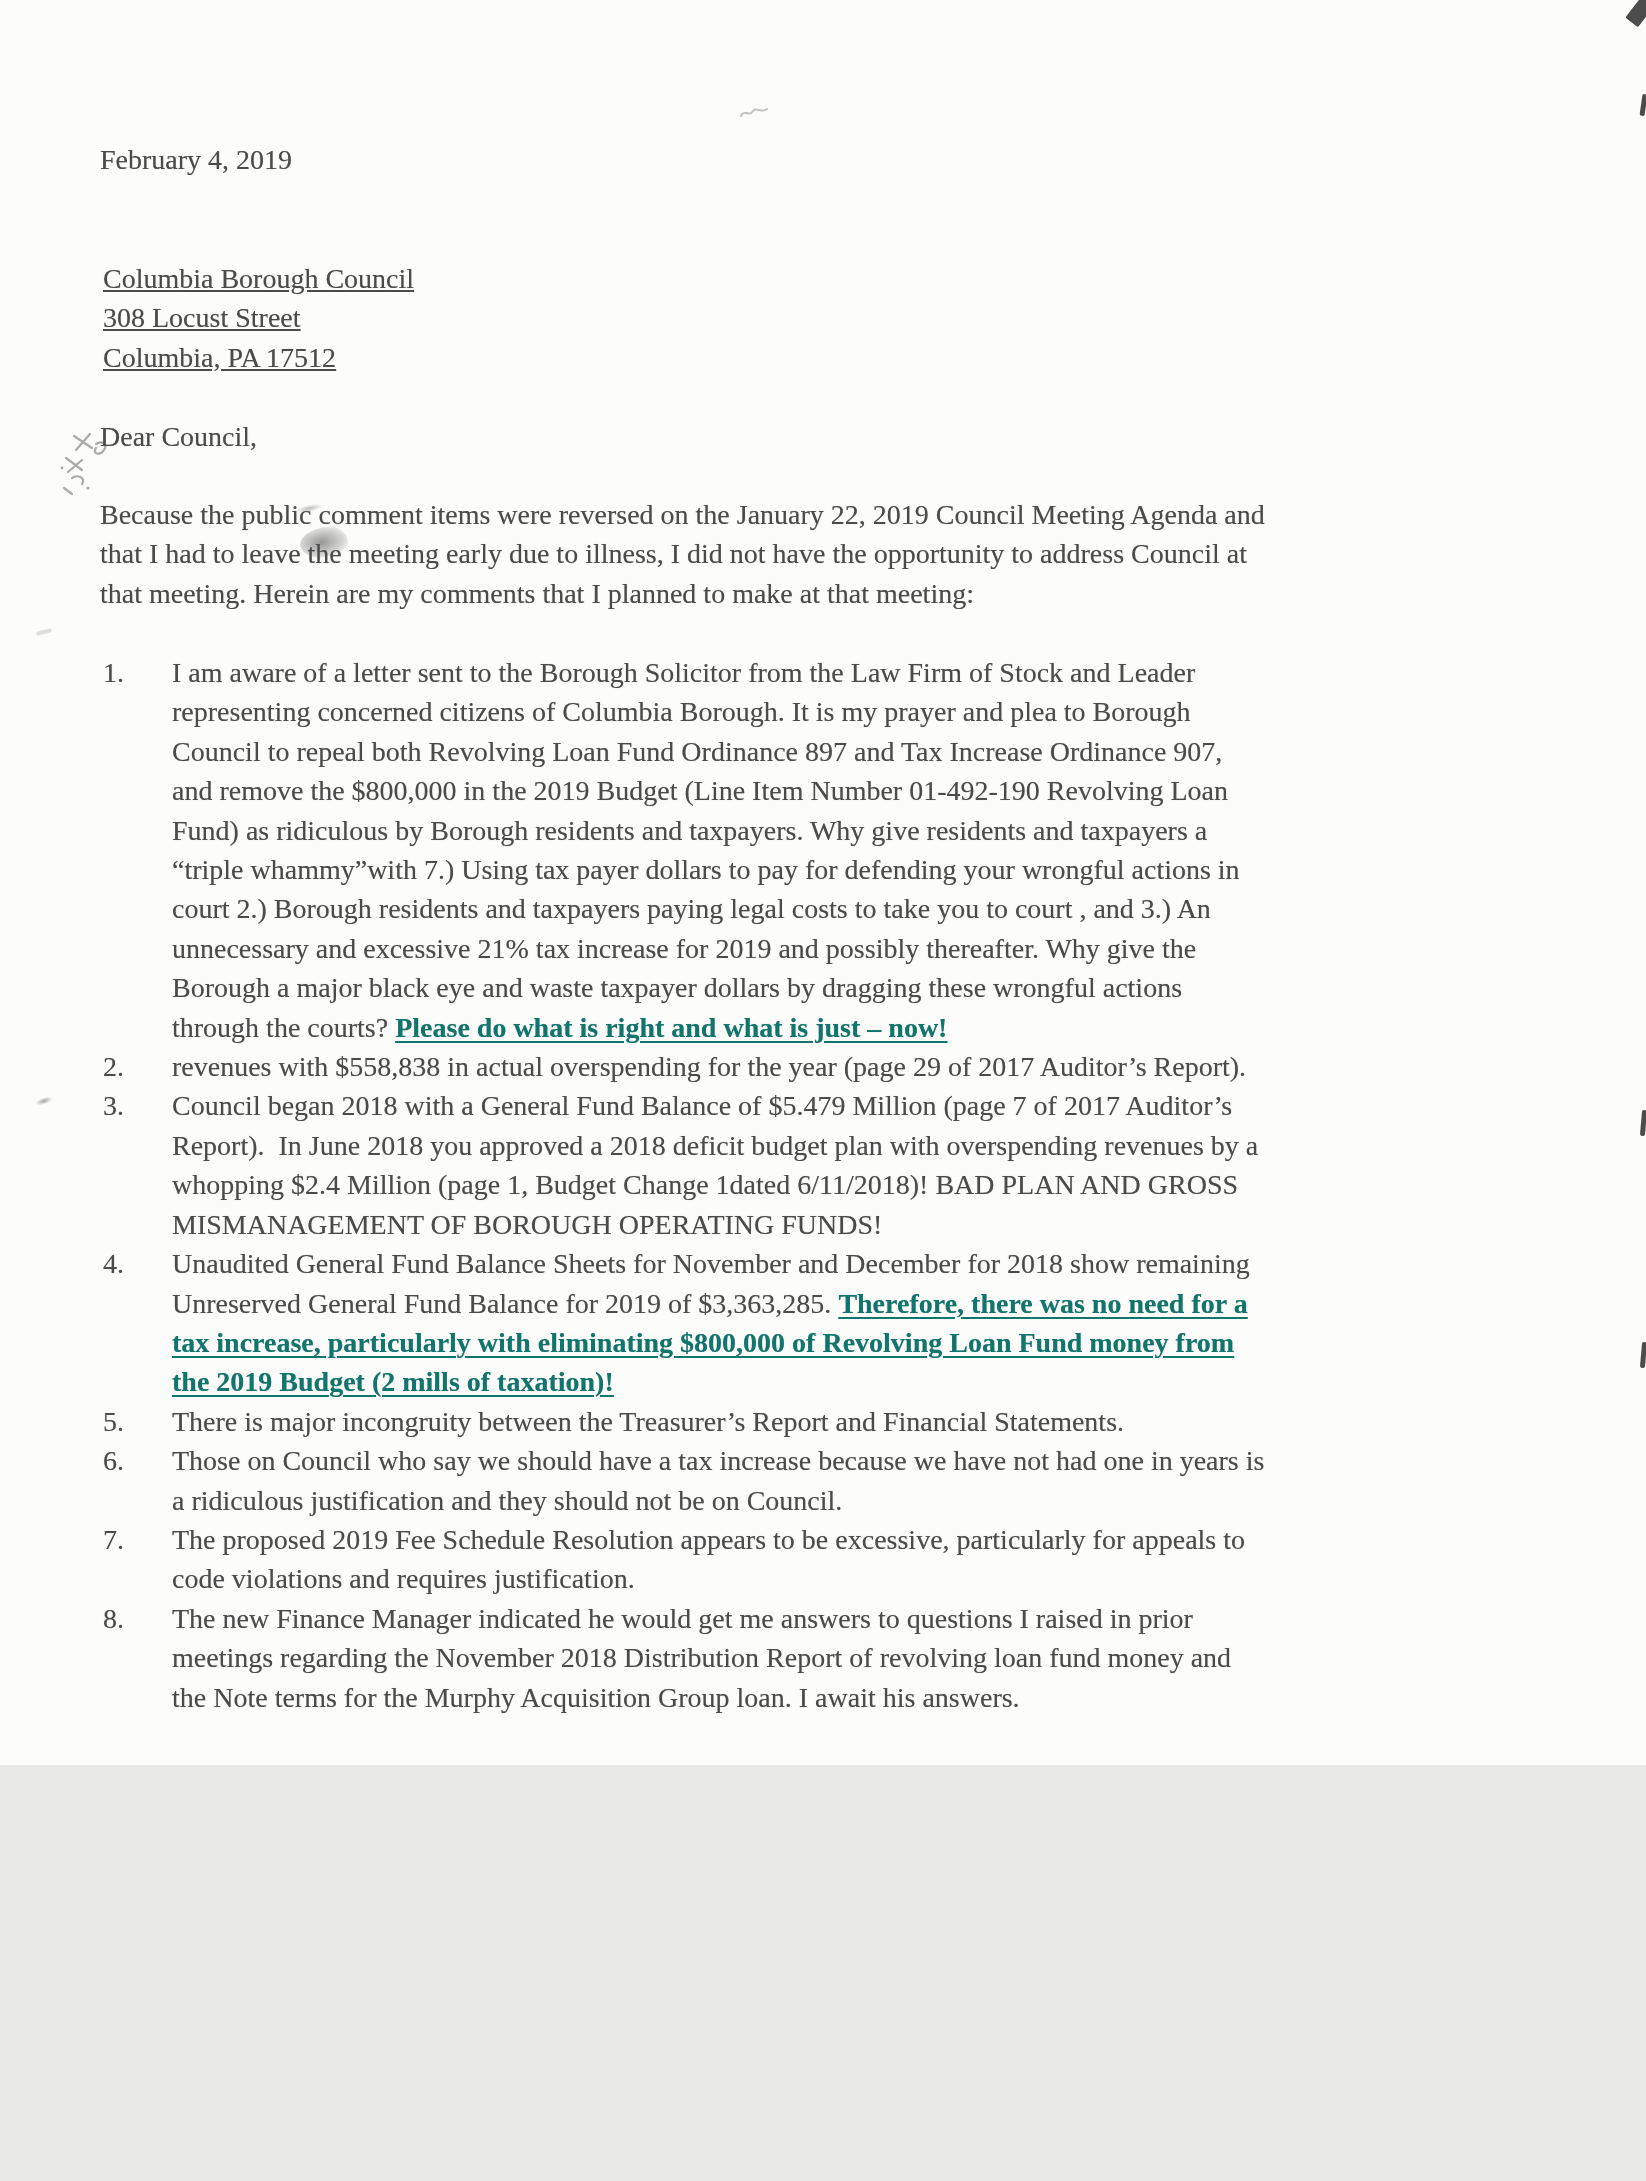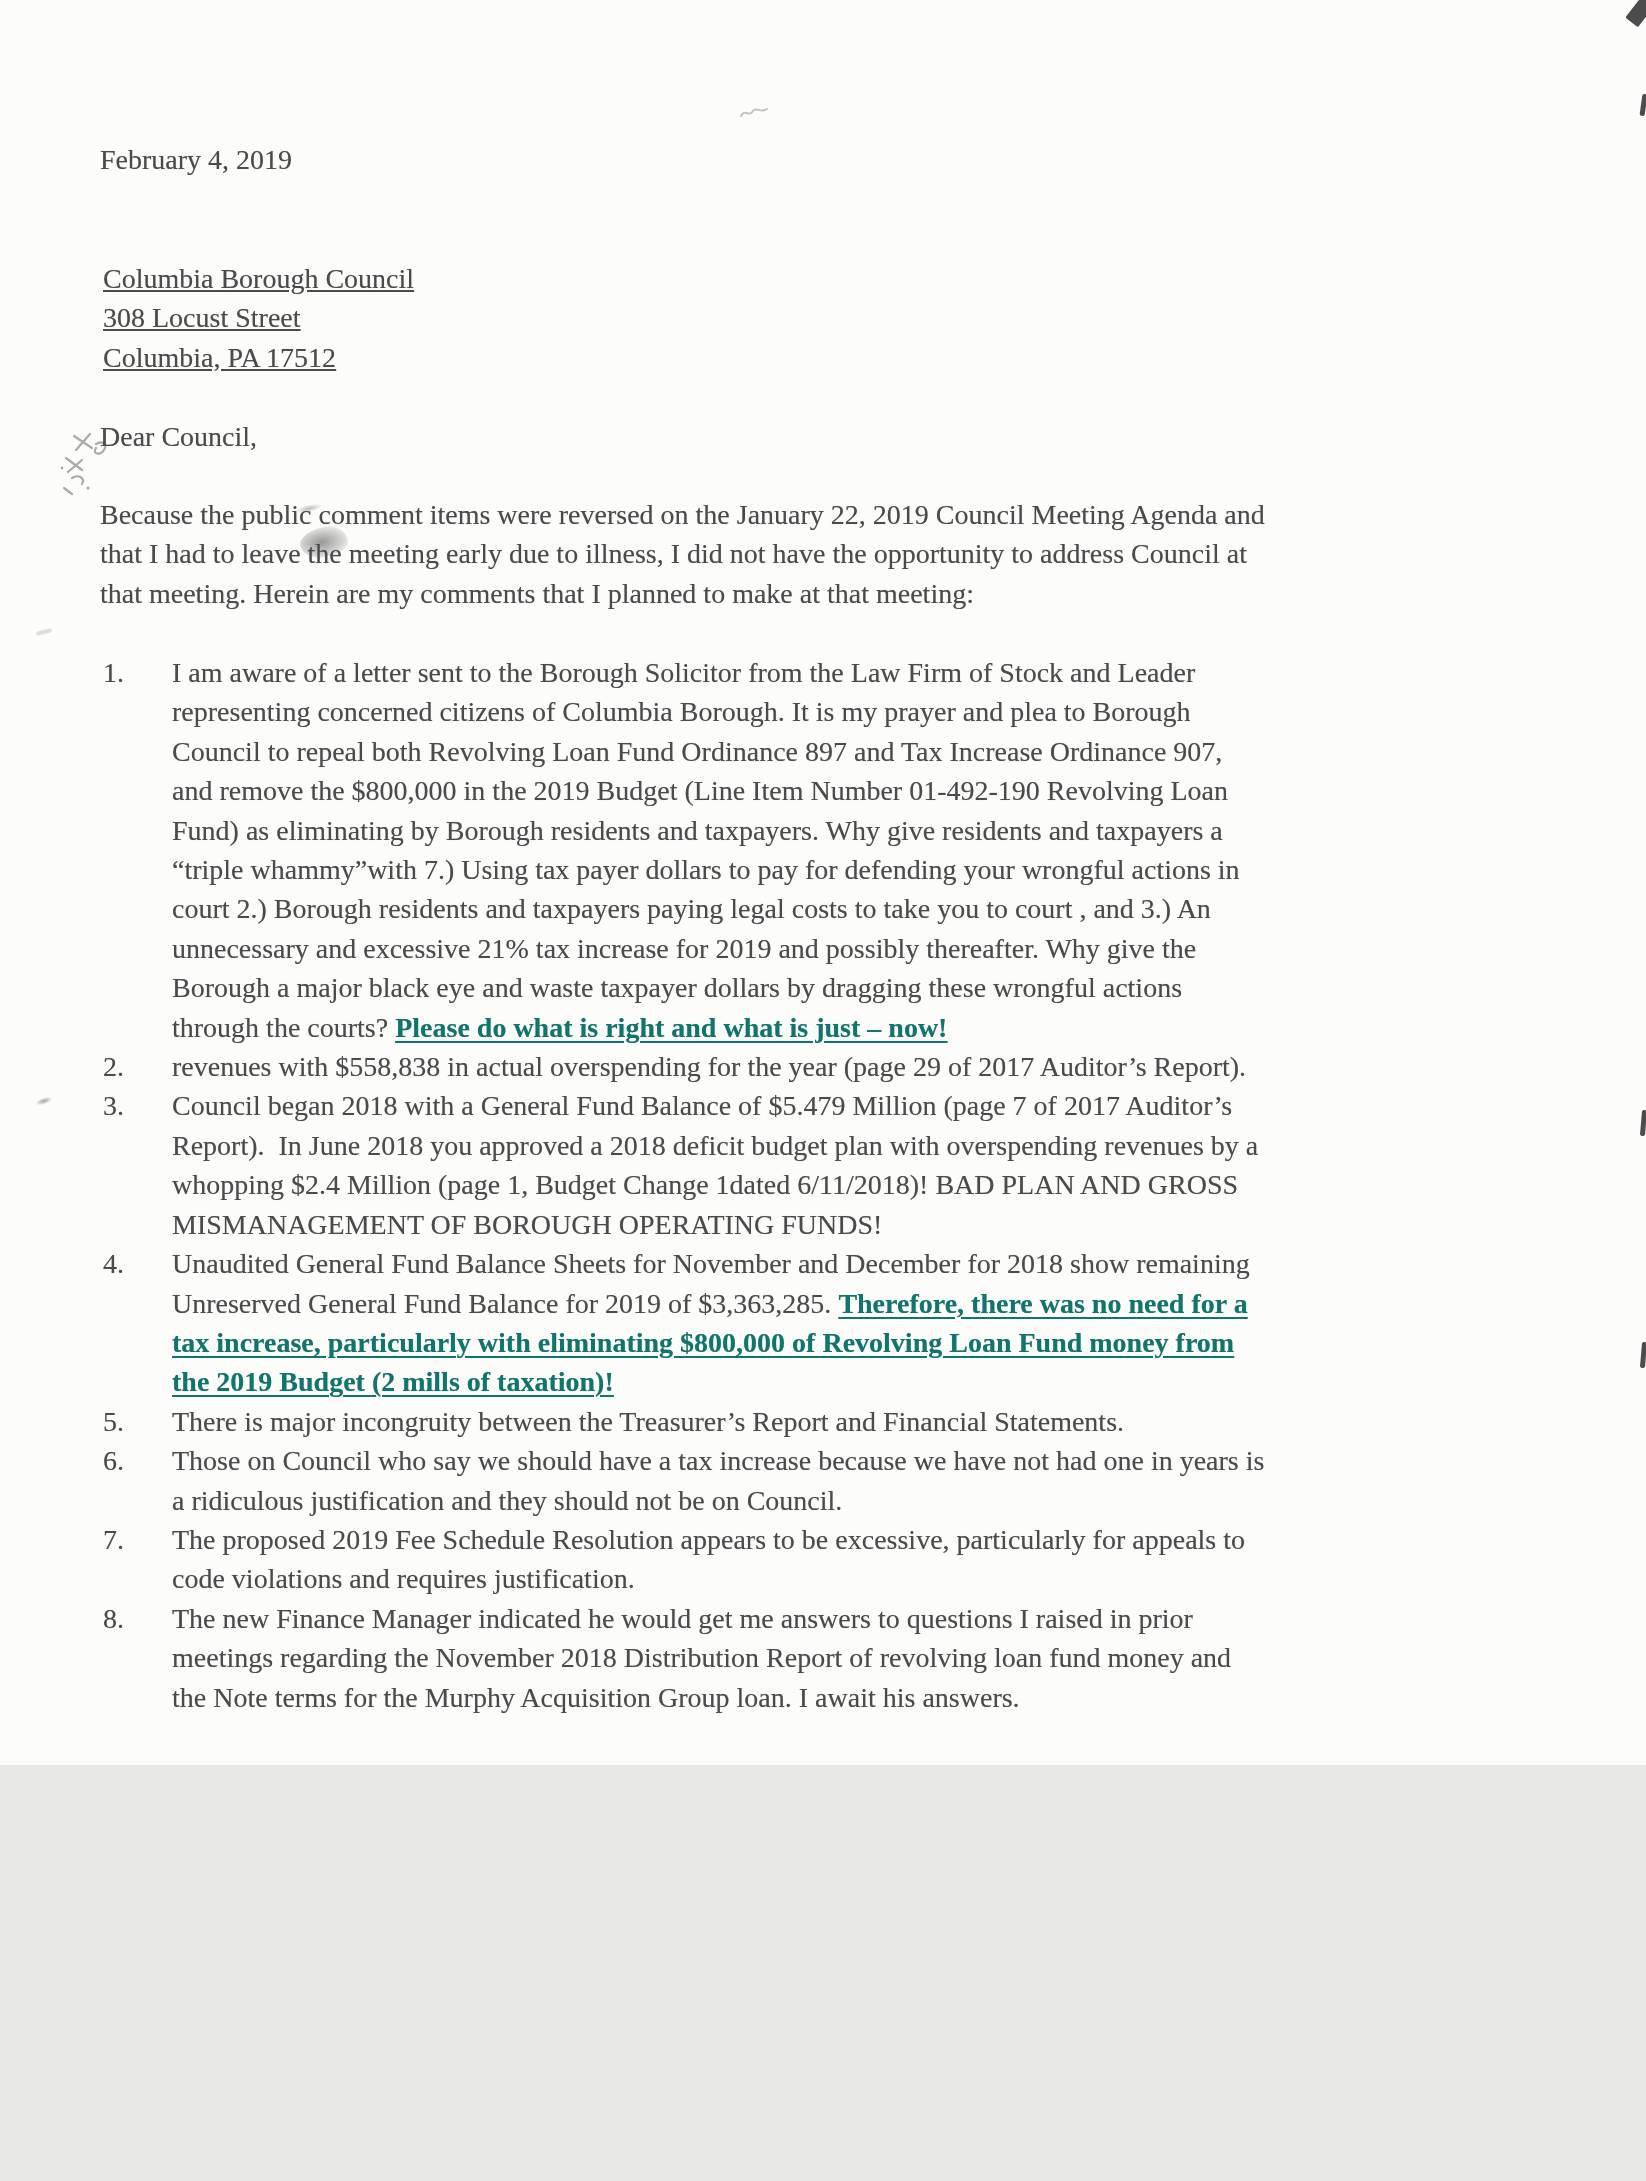--- a/index.html
+++ b/index.html
@@ -118,21 +118,21 @@
 
   <div class="abs list">
 
     <div class="item">
       <span class="num line">1.</span>
       <div class="itext">
         <div class="line">I am aware of a letter sent to the Borough Solicitor from the Law Firm of Stock and Leader</div>
         <div class="line">representing concerned citizens of Columbia Borough. It is my prayer and plea to Borough</div>
         <div class="line">Council to repeal both Revolving Loan Fund Ordinance 897 and Tax Increase Ordinance 907,</div>
         <div class="line">and remove the $800,000 in the 2019 Budget (Line Item Number 01-492-190 Revolving Loan</div>
-        <div class="line">Fund) as eliminating by Borough residents and taxpayers. Why give residents and taxpayers a</div>
+        <div class="line">Fund) as ridiculous by Borough residents and taxpayers. Why give residents and taxpayers a</div>
         <div class="line">“triple whammy”with 7.) Using tax payer dollars to pay for defending your wrongful actions in</div>
         <div class="line">court 2.) Borough residents and taxpayers paying legal costs to take you to court , and 3.) An</div>
         <div class="line">unnecessary and excessive 21% tax increase for 2019 and possibly thereafter. Why give the</div>
         <div class="line">Borough a major black eye and waste taxpayer dollars by dragging these wrongful actions</div>
         <div class="line"><span>through the courts? </span><span class="bu">Please do what is right and what is just – now!</span></div>
       </div>
     </div>
 
     <div class="item">
       <span class="num line">2.</span>

